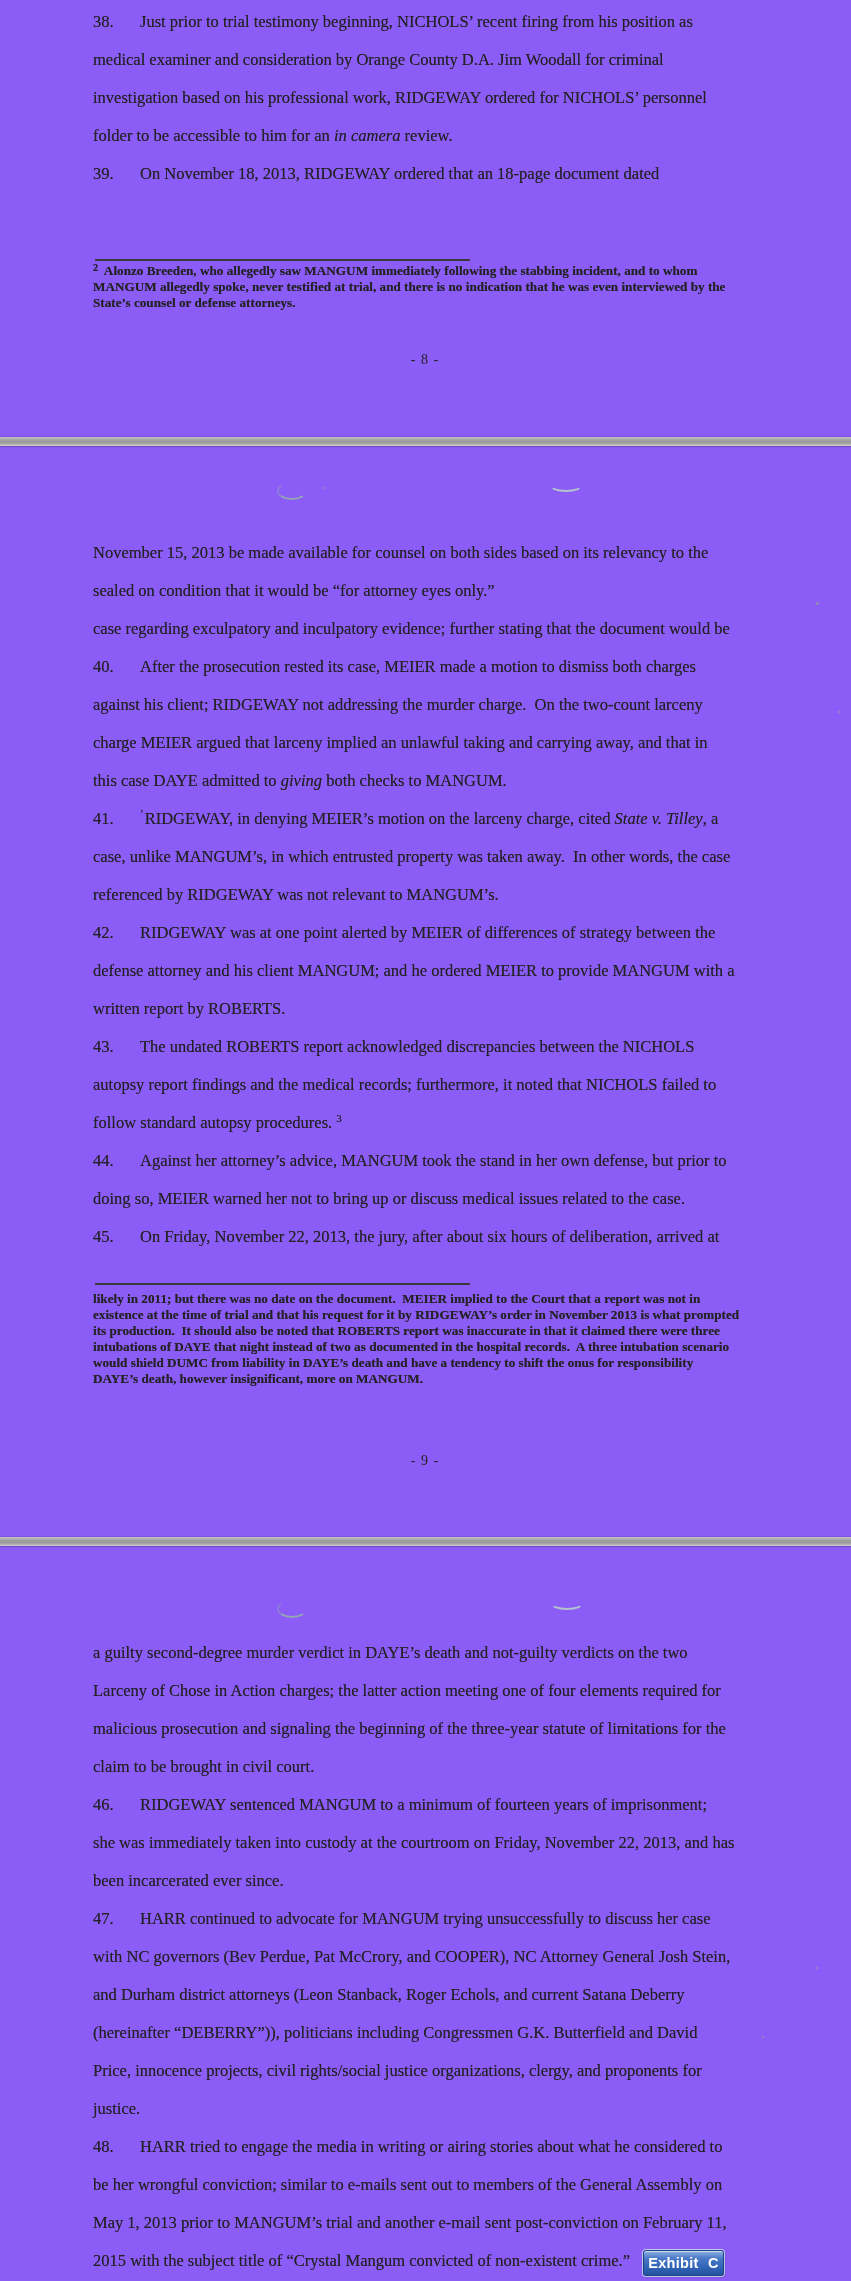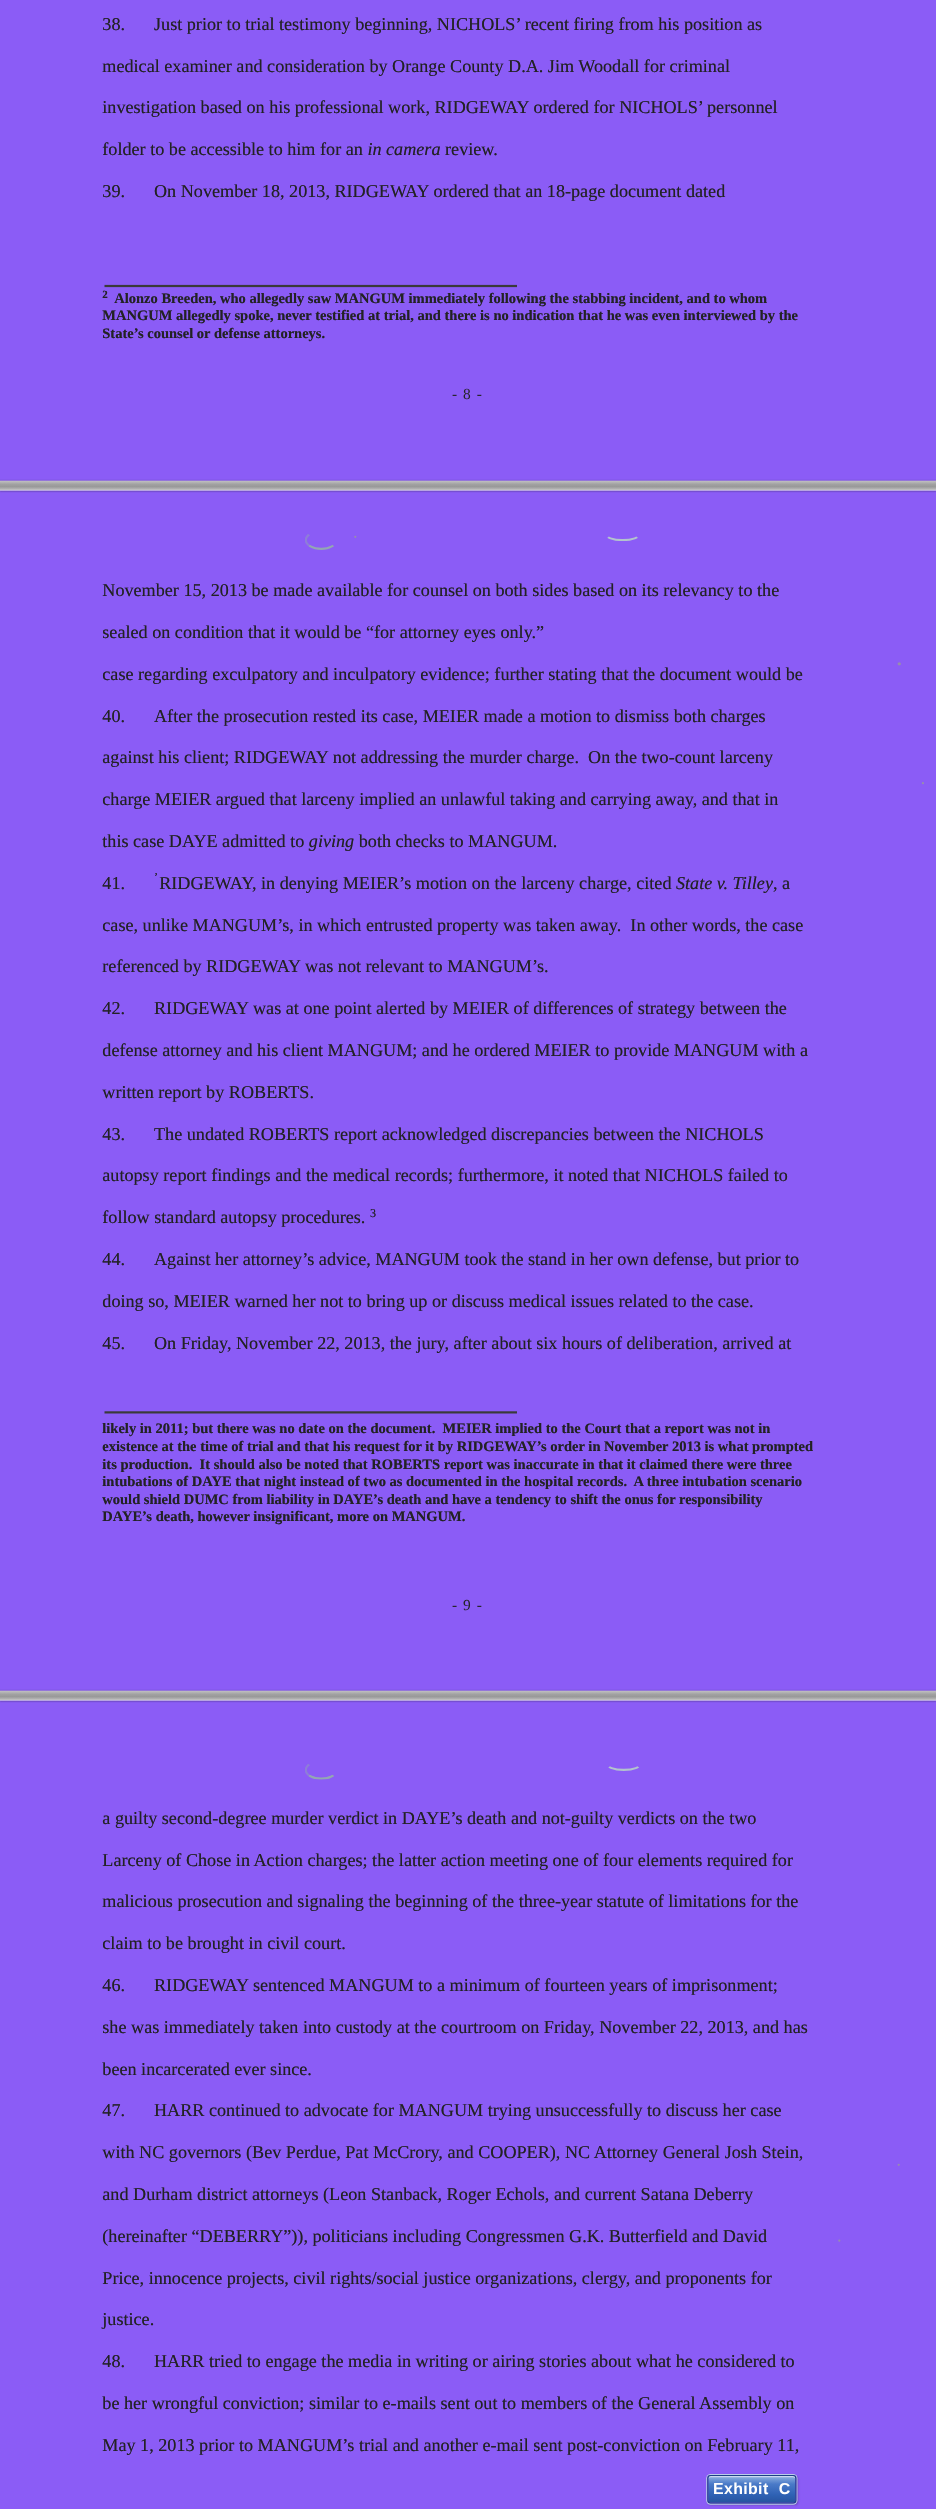--- a/index.html
+++ b/index.html
@@ -44,21 +44,21 @@
     background:linear-gradient(180deg,#8fb1e0 0%,#4a7ac8 30%,#2f62b5 70%,#27549f 100%);
     border:1px solid #1c4186;border-radius:3px;padding:0;cursor:pointer;
     box-shadow:inset 0 1px 0 rgba(255,255,255,.55), 0 0 0 1px #b9cce8, 1px 1px 2px rgba(0,0,0,.28);
     word-spacing:5px;letter-spacing:.3px;
   }
   
   #p8-body{left:93px;top:3px;}
   #p8-rule{left:95px;top:259px;}
   #p8-fn{left:93px;top:263px;}
   #p8-num{top:350px;}
-  #p9-body{left:93px;top:518px;}
+  #p9-body{left:93px;top:534px;}
   #p9-rule{left:95px;top:1283px;}
   #p9-fn{left:93px;top:1291px;}
   #p9-num{top:1451px;}
   #p10-body{left:93px;top:1634px;}
 </style>
 </head>
 <body>
 
 <div id="root">
 
@@ -138,18 +138,19 @@
         <div class="ln"><span>been incarcerated ever since.</span></div>
         <div class="ln"><span class="seg-num">47.</span><span>HARR continued to advocate for MANGUM trying unsuccessfully to discuss her case</span></div>
         <div class="ln"><span>with NC governors (Bev Perdue, Pat McCrory, and COOPER), NC Attorney General Josh Stein,</span></div>
         <div class="ln"><span>and Durham district attorneys (Leon Stanback, Roger Echols, and current Satana Deberry</span></div>
         <div class="ln"><span>(hereinafter “DEBERRY”)), politicians including Congressmen G.K. Butterfield and David</span></div>
         <div class="ln"><span>Price, innocence projects, civil rights/social justice organizations, clergy, and proponents for</span></div>
         <div class="ln"><span>justice.</span></div>
         <div class="ln"><span class="seg-num">48.</span><span>HARR tried to engage the media in writing or airing stories about what he considered to</span></div>
         <div class="ln"><span>be her wrongful conviction; similar to e-mails sent out to members of the General Assembly on</span></div>
         <div class="ln"><span>May 1, 2013 prior to MANGUM’s trial and another e-mail sent post-conviction on February 11,</span></div>
+        <div class="ln"><span>2015 with the subject title of “Crystal Mangum convicted of non-existent crime.”</span></div>
       </div>
   </section>
 
   <button class="exhibit">Exhibit C</button>
 
 </div>
 
 </body></html>

